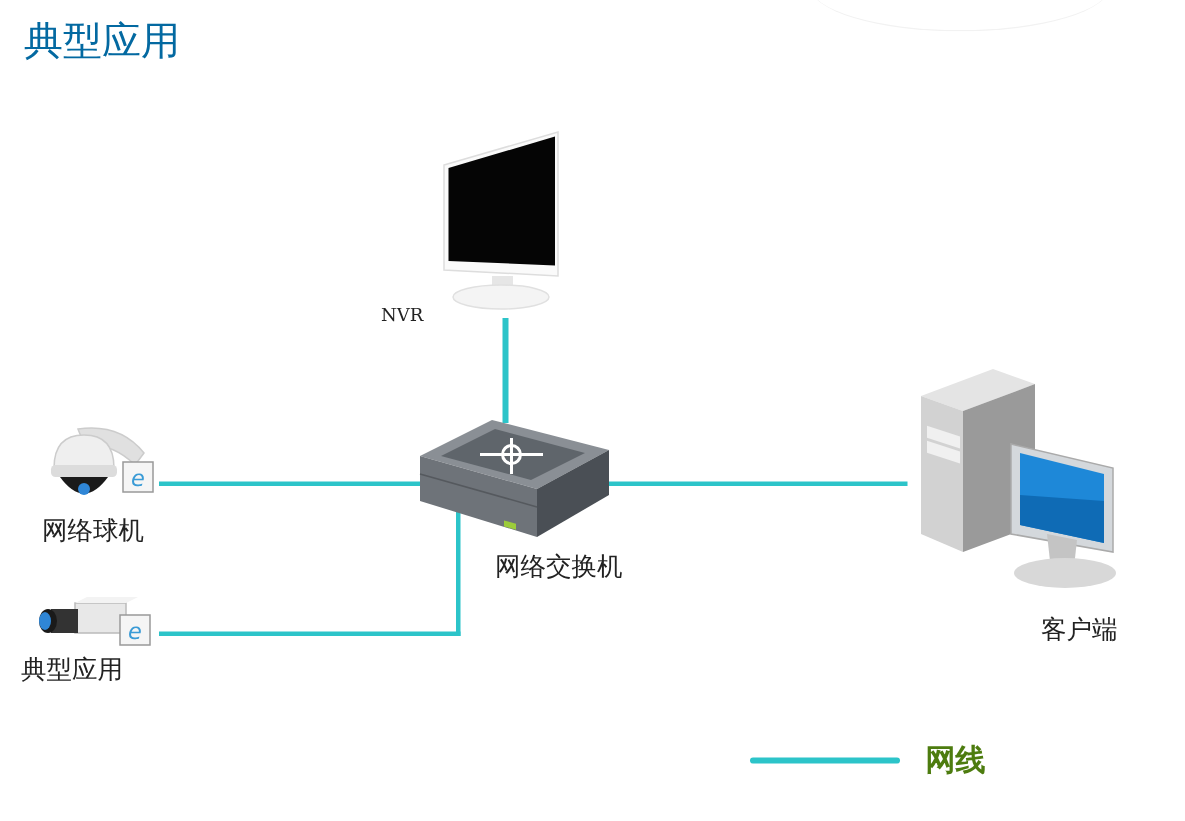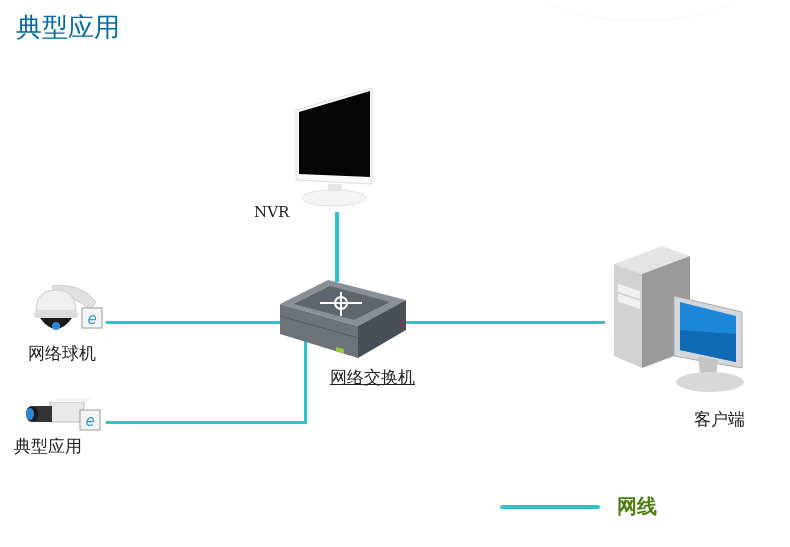--- a/index.html
+++ b/index.html
@@ -24,36 +24,36 @@
 <div class="line" style="left:106px;top:421px;width:201px;height:3px;"></div>
 <div class="line" style="left:304px;top:330px;width:3px;height:94px;"></div>
 <div class="line" style="left:395px;top:321px;width:210px;height:3px;"></div>
 
 <svg style="left:290px;top:88px;" width="90" height="122" viewBox="0 0 90 122">
   <polygon points="6,22 82,0 82,96 6,92" fill="#fafafa" stroke="#ddd"></polygon>
   <polygon points="9,24 80,3 80,89 9,86" fill="#050505"></polygon>
   <rect x="38" y="96" width="14" height="10" fill="#e6e6e6"></rect>
   <ellipse cx="44" cy="110" rx="32" ry="8" fill="#f4f4f4" stroke="#e0e0e0"></ellipse>
 </svg>
-<div class="lbl" style="left:254px;top:203px;font-size:15px;">NVR</div>
+<div class="lbl" style="left:254px;top:203px;font-size:12px;">NVR</div>
 
 <svg style="left:280px;top:272px;" width="130" height="90" viewBox="0 0 130 90">
   <polygon points="0,32 48,8 126,28 78,54" fill="#8a8f95"></polygon>
   <polygon points="14,32 50,14 110,30 74,48" fill="#5f656b"></polygon>
   <polygon points="0,32 78,54 78,86 0,62" fill="#6e7379"></polygon>
   <polygon points="78,54 126,28 126,58 78,86" fill="#4a4f55"></polygon>
   <line x1="0" y1="44" x2="78" y2="66" stroke="#55595e"></line>
   <rect x="56" y="60" width="8" height="4" fill="#9ccc3a" transform="skewY(15)"></rect>
   <g stroke="#fff" stroke-width="2" fill="none">
     <line x1="40" y1="31" x2="82" y2="31"></line>
     <line x1="61" y1="20" x2="61" y2="44"></line>
     <circle cx="61" cy="31" r="6"></circle>
   </g>
 </svg>
-<div class="lbl" style="left:330px;top:366px;text-decoration:underline;">网络交换机</div>
+<div class="lbl" style="left:330px;top:366px;">网络交换机</div>
 
 <svg style="left:30px;top:282px;" width="78" height="60" viewBox="0 0 78 60">
   <path d="M22,4 Q50,0 66,20 L60,28 Q46,14 26,14 Z" fill="#e0e0e0" stroke="#ccc"></path>
   <path d="M6,30 Q6,8 26,8 Q46,8 46,30 Z" fill="#efefef" stroke="#ccc"></path>
   <rect x="4" y="28" width="44" height="8" rx="3" fill="#dcdcdc"></rect>
   <path d="M10,36 Q26,58 42,36 Z" fill="#1a1a1a"></path>
   <circle cx="26" cy="44" r="4" fill="#2f86d6"></circle>
   <rect x="52" y="26" width="20" height="20" fill="#f5f5f5" stroke="#999"></rect>
   <text x="62" y="42" font-size="15" text-anchor="middle" fill="#3a9bd6" font-style="italic" font-family="DejaVu Sans, sans-serif">e</text>
 </svg>

